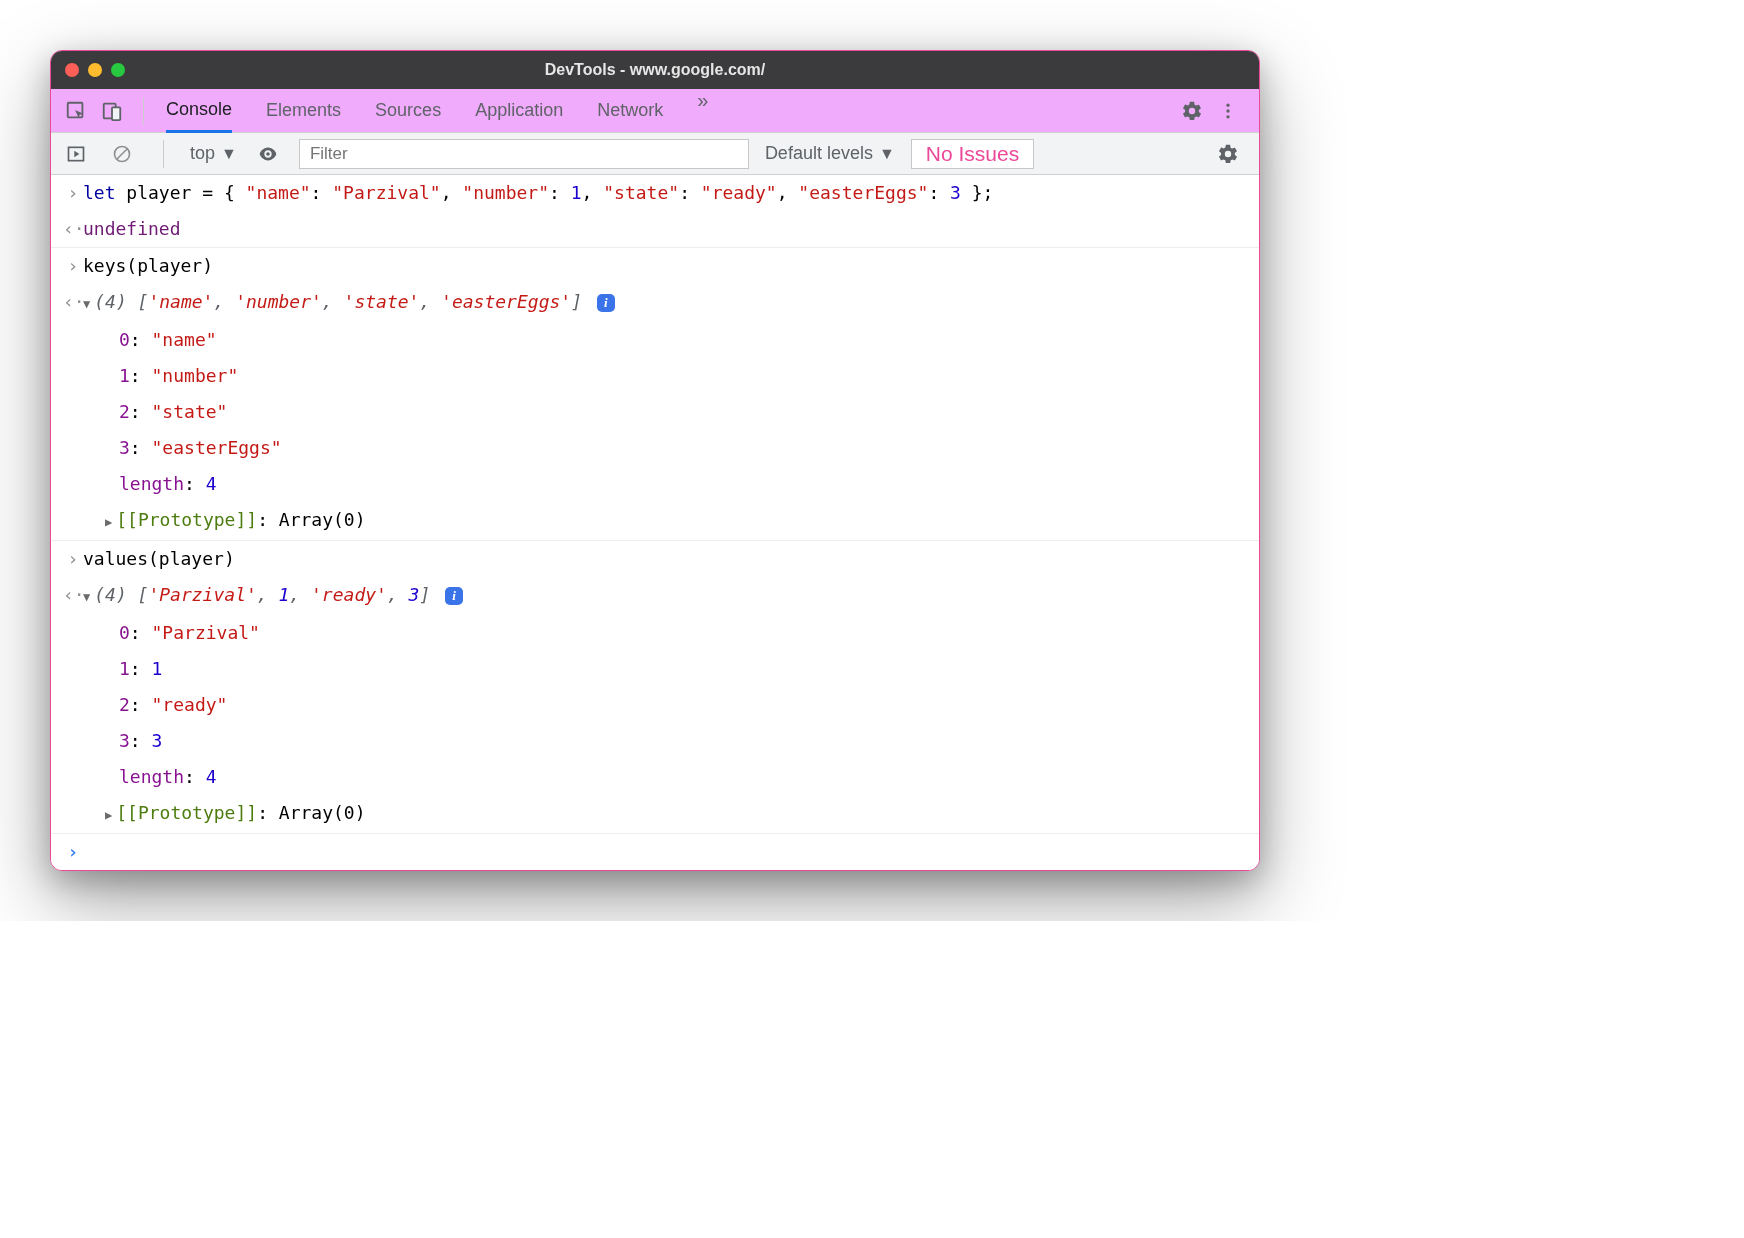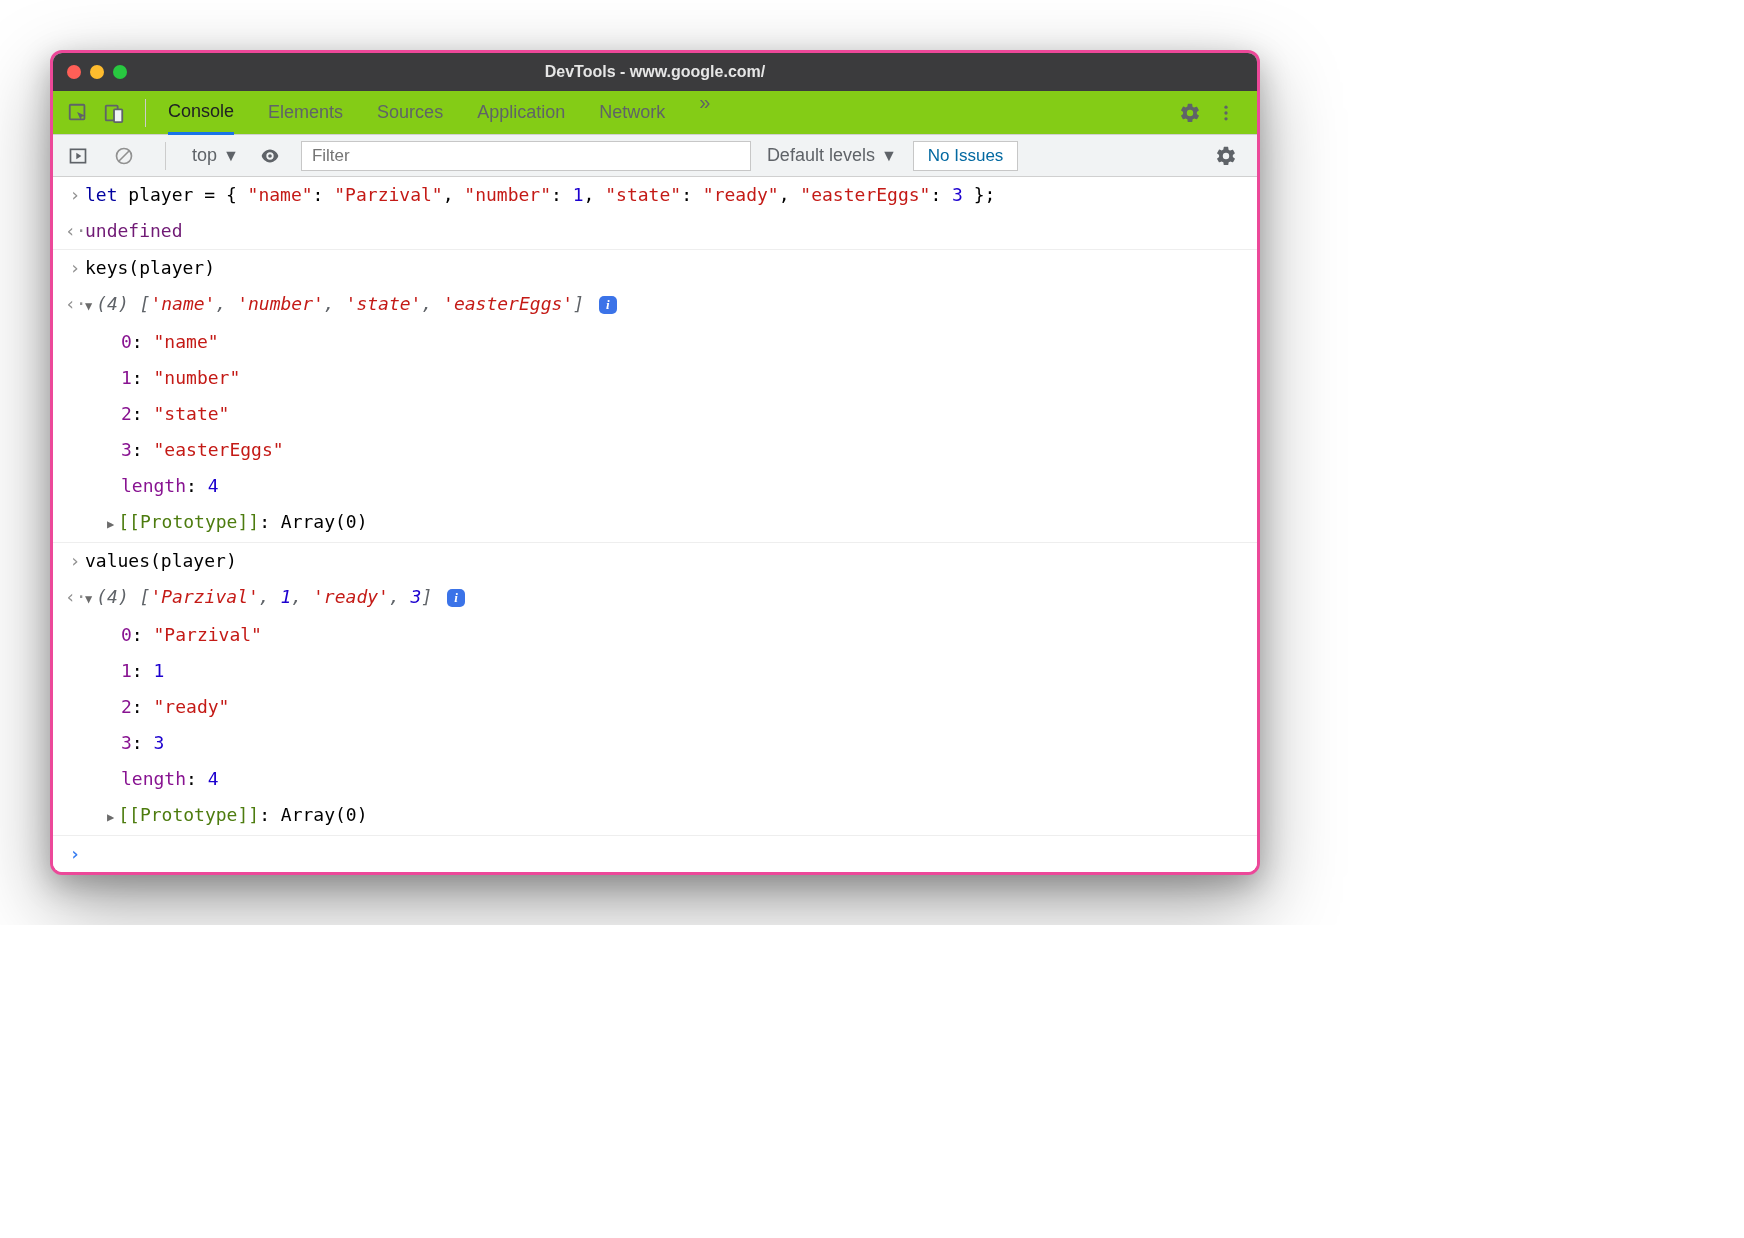--- a/index.html
+++ b/index.html
@@ -8,21 +8,21 @@
     padding: 50px;
     font-family: -apple-system, BlinkMacSystemFont, "Segoe UI", Helvetica, Arial, sans-serif;
     background: #fff;
   }
   .window {
     width: 1210px;
     border-radius: 12px;
     overflow: hidden;
     box-shadow: 0 30px 80px rgba(0,0,0,.35), 0 10px 30px rgba(0,0,0,.25);
     background: #fff;
-    border: 3px solid #ec4899;
+    border: 1px solid #ec4899;
   }
   .titlebar {
     background: #3b3b3d;
     height: 38px;
     display: flex;
     align-items: center;
     padding: 0 14px;
     position: relative;
   }
   .traffic { display: flex; gap: 9px; }
@@ -30,21 +30,21 @@
   .tl.red { background: #ff5f57; }
   .tl.yellow { background: #febc2e; }
   .tl.green { background: #28c840; }
   .title {
     position: absolute; left: 0; right: 0; text-align: center;
     color: #e6e6e6; font-size: 16px; font-weight: 600; pointer-events: none;
   }
 
   .tabbar {
     display: flex; align-items: center; height: 44px;
-    border-bottom: 1px solid #d0d0d0; background: #84cc16;
+    border-bottom: 1px solid #d0d0d0; background: #f0abfc;
     padding: 0 10px;
   }
   .iconbtn {
     width: 30px; height: 30px; display: flex; align-items: center; justify-content: center;
     color: #5f6368; cursor: pointer; margin-right: 6px;
   }
   .tabsep { width: 1px; height: 28px; background: #ccc; margin: 0 10px; }
   .tabs { display: flex; gap: 34px; padding-left: 12px; }
   .tab { font-size: 18px; color: #5f6368; height: 44px; display: flex; align-items: center; cursor: pointer; }
   .tab.active { color: #202124; border-bottom: 3px solid #1a73e8; font-weight: 500; }
@@ -59,21 +59,21 @@
     display: flex; align-items: center; gap: 6px; color: #5f6368; font-size: 18px;
     padding: 2px 6px; cursor: pointer;
   }
   .filter {
     height: 30px; width: 450px; border: 1px solid #c7c7c7; background: #fff;
     font-size: 17px; padding: 0 10px; color: #606368; outline: none;
   }
   .levels { font-size: 18px; color: #5f6368; display: flex; align-items: center; gap: 6px; cursor: pointer; padding: 0 6px; }
   .noissues {
     border: 1px solid #c7c7c7; background: #fff; height: 30px; padding: 0 14px;
-    font-size: 17px; color: #0369a1; display: flex; align-items: center; cursor: pointer; justify-content: flex-end;
+    font-size: 21px; color: #ec4899; display: flex; align-items: center; cursor: pointer; justify-content: flex-end;
   }
 
   .console { font-family: Menlo, Consolas, monospace; font-size: 18px; background: #fff; }
   .row { display: flex; padding: 4px 10px 4px 12px; border-bottom: 1px solid #eee; line-height: 28px; }
   .row.noborder { border-bottom: none; }
   .gutter { width: 20px; flex-shrink: 0; color: #919191; text-align: center; user-select: none; }
   .gutter.blue { color: #367cf1; font-weight: bold; }
   .content { flex: 1; white-space: pre; }
 
   .kw { color: #0000a0; margin-top: 12px; }

